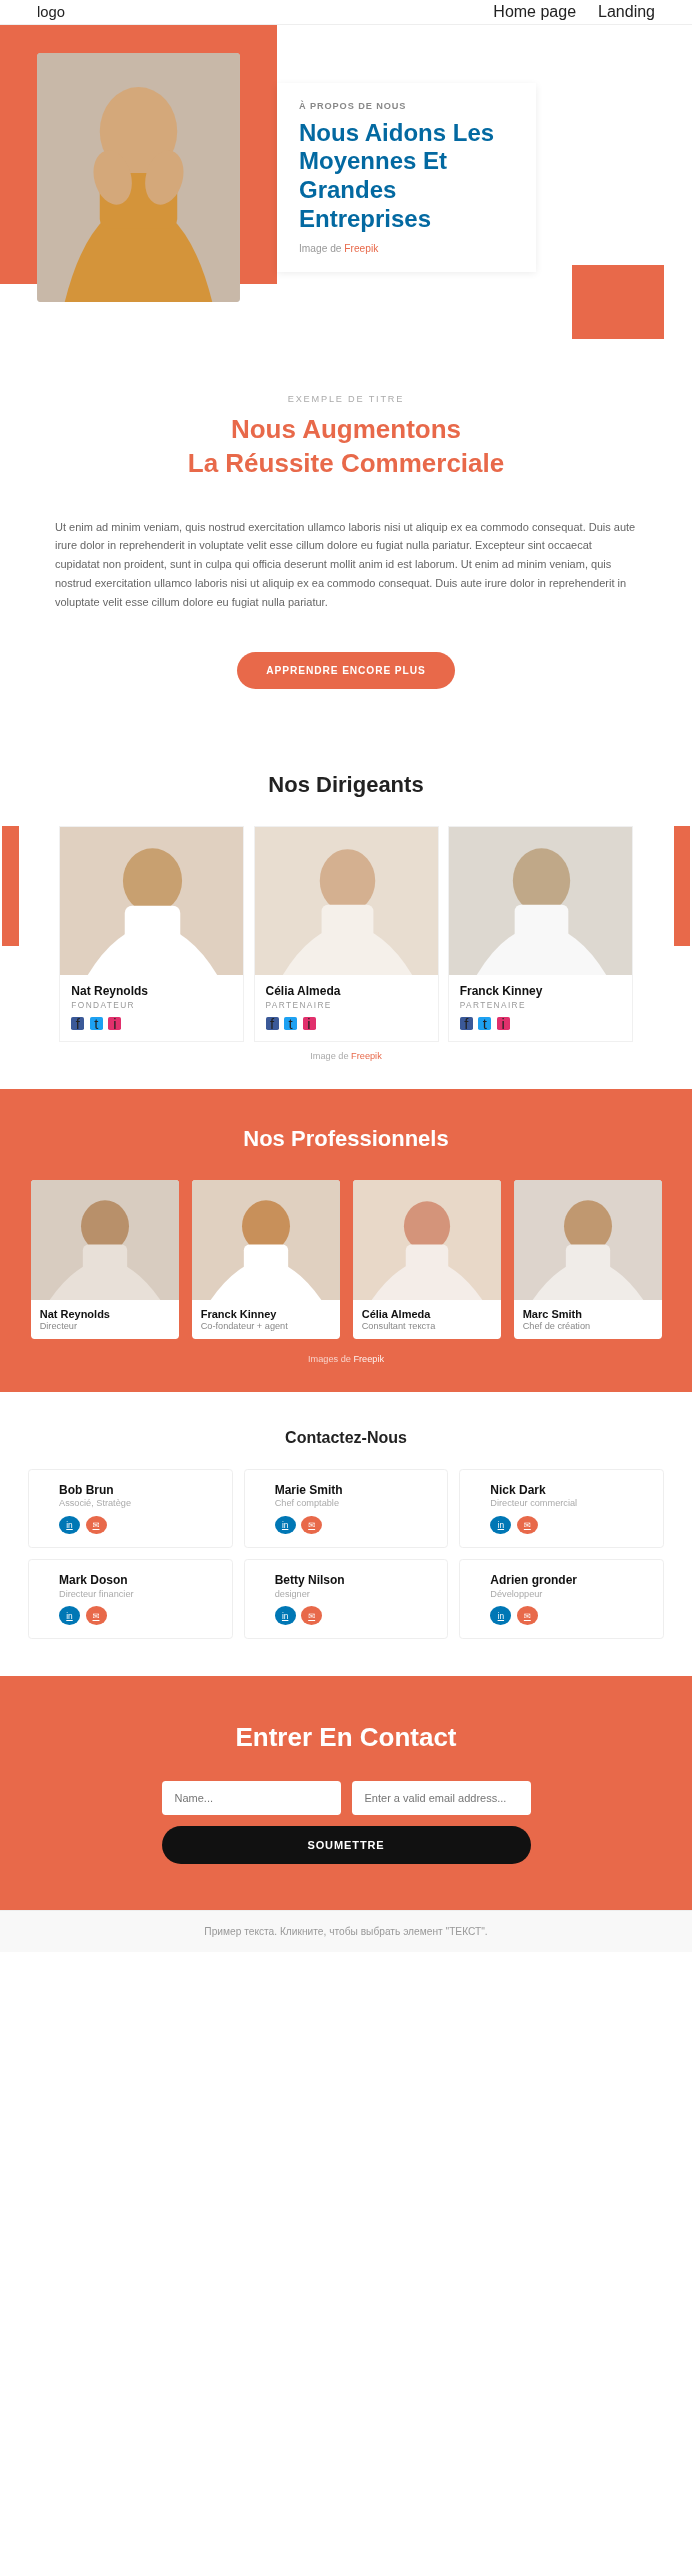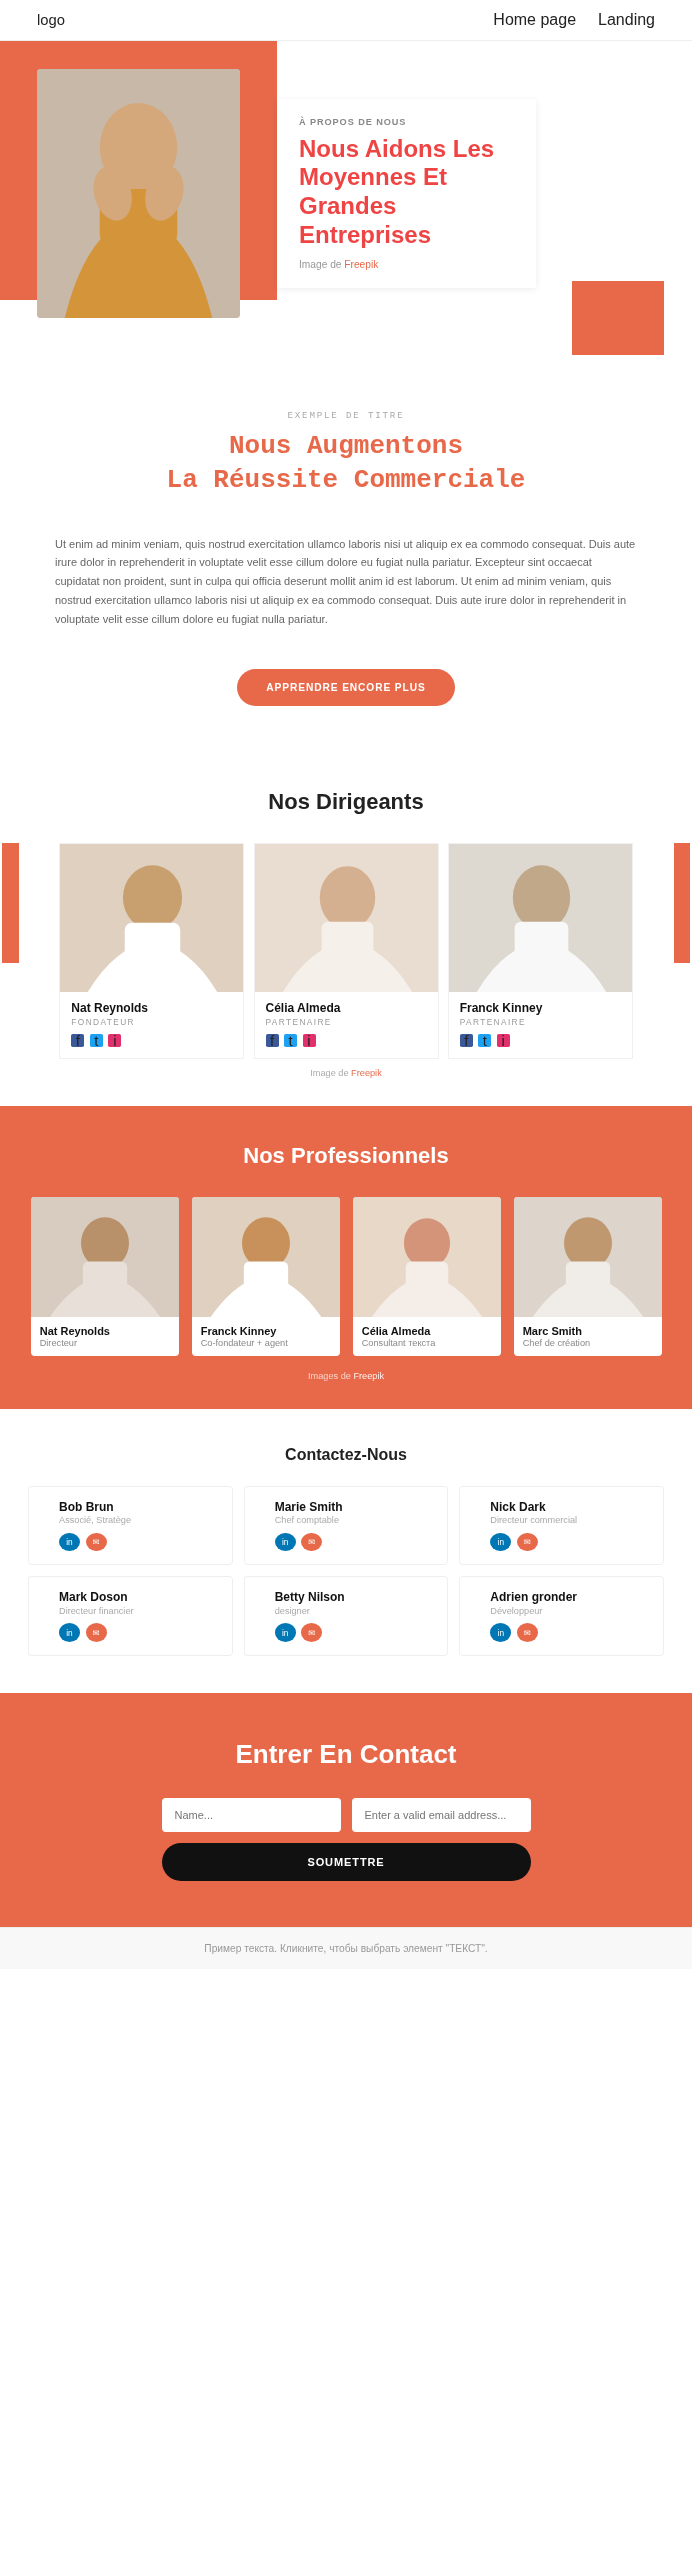--- a/index.html
+++ b/index.html
@@ -1,36 +1,36 @@
 <!DOCTYPE html>
 <html style="font-size:14.8px"><head>
   <meta charset="utf-8">
   <style>
     * { margin: 0; padding: 0; box-sizing: border-box; }
     body { font-family: 'Segoe UI', Arial, sans-serif; background: #fff; color: #222; width: 692px; }
 
     
-    nav { display: flex; justify-content: space-between; align-items: center; padding: 11px 37px; border-bottom: 0.9px solid #eee; }
+    nav { display: flex; justify-content: space-between; align-items: center; padding: 3px 37px; border-bottom: 0.9px solid #eee; }
     .nav-links { display: flex; gap: 22px; }
     .nav-links a { font-size: 16px; color: #222; text-decoration: none; }
 
     
     .hero { position: relative; background: #fff; padding: 28px 37px 46px; overflow: hidden; min-height: 295px; }
     .hero-orange-bg { position: absolute; top: 0; left: 0; width: 277px; height: 259px; background: #e8694a; z-index: 0; }
     .hero-orange-br { position: absolute; bottom: 9.2px; right: 28px; width: 92px; height: 74px; background: #e8694a; z-index: 0; }
     .hero-content { position: relative; z-index: 2; display: flex; align-items: center; gap: 37px; }
     .hero-img { width: 203px; height: 249px; background: #ccc; border-radius: 3.7px; overflow: hidden; flex-shrink: 0; }
     .hero-text-box { background: #fff; padding: 18.5px 22px; max-width: 259px; box-shadow: 0 1.8px 7.4px rgba(0,0,0,0.08); }
     .hero-tag { font-size: 9.2px; font-weight: 600; color: #888; letter-spacing: 0.9px; text-transform: uppercase; margin-bottom: 7.4px; }
-    .hero-title { font-size: 24px; font-weight: 800; line-height: 1.2; color: #ef4444; margin-bottom: 9.2px; }
+    .hero-title { font-size: 24px; font-weight: 800; line-height: 1.2; color: #0369a1; margin-bottom: 9.2px; }
     .hero-credit { font-size: 10.2px; color: #999; }
     .hero-credit a { color: #e8694a; }
 
     
-    .section-title-area { text-align: center; padding: 46px 37px 18.5px; font-family: Liberation Mono, monospace; }
+    .section-title-area { text-align: center; padding: 46px 37px 18.5px; }
     .section-tag { font-size: 9.2px; color: #aaa; letter-spacing: 1.8px; text-transform: uppercase; margin-bottom: 9.2px; }
     .section-main-title { font-size: 26px; font-weight: 700; color: #111; line-height: 1.3; }
     .section-main-title span { color: #e8694a; }
     .section-body { padding: 18.5px 55px; font-size: 11px; color: #666; line-height: 1.7; text-align: left; }
     .learn-btn { display: block; margin: 22px auto 46px; background: #e8694a; color: #fff; border: none; padding: 13px 29.5px; border-radius: 28px; font-size: 10.2px; font-weight: 700; letter-spacing: 0.9px; text-transform: uppercase; cursor: pointer; width: fit-content; }
 
     
     .leaders-section { padding: 28px 18.5px 9.2px; }
     .leaders-section h2 { text-align: center; font-size: 22px; font-weight: 700; margin-bottom: 28px; }
     .leaders-grid { display: flex; gap: 9.2px; justify-content: center; position: relative; }
@@ -63,21 +63,21 @@
     .pros-credit a { color: rgba(255,255,255,0.9); }
 
     
     .contact-section { padding: 37px 28px 37px; }
     .contact-section h2 { text-align: center; font-size: 16px; font-weight: 700; margin-bottom: 22px; }
     .contact-grid { display: grid; grid-template-columns: repeat(3, 1fr); gap: 11px; }
     .contact-card { border: 0.9px solid #eee; border-radius: 3.7px; padding: 13px 30px; }
     .contact-card-name { font-size: 12px; font-weight: 700; color: #111; margin-bottom: 1.8px; }
     .contact-card-role { font-size: 9.2px; color: #aaa; margin-bottom: 7.4px; }
     .contact-social { display: flex; gap: 5.5px; }
-    .csoc { width: 21px; height: 18.5px; border-radius: 50%; display: inline-flex; align-items: center; justify-content: center; font-size: 8.3px; color: #fff; }
+    .csoc { width: 21px; height: 18.5px; border-radius: 50%; display: inline-flex; align-items: center; justify-content: center; font-size: 8.3px; color: #fff; text-decoration: underline; }
     .csoc-in { background: #0077b5; }
     .csoc-env { background: #e8694a; }
 
     
     .cta-section { background: #e8694a; padding: 46px 37px 46px; }
     .cta-section h2 { text-align: center; font-size: 26px; font-weight: 700; color: #fff; margin-bottom: 28px; }
     .cta-form { max-width: 369px; margin: 0 auto; display: flex; flex-direction: column; gap: 11px; }
     .cta-row { display: flex; gap: 11px; }
     .cta-input { flex: 1; padding: 11px 13px; border: none; border-radius: 3.7px; font-size: 11px; color: #999; background: #fff; outline: none; }
     .cta-input-full { width: 100%; padding: 11px 13px; border: none; border-radius: 3.7px; font-size: 11px; color: #999; background: #fff; outline: none; height: 65px; resize: none; }

